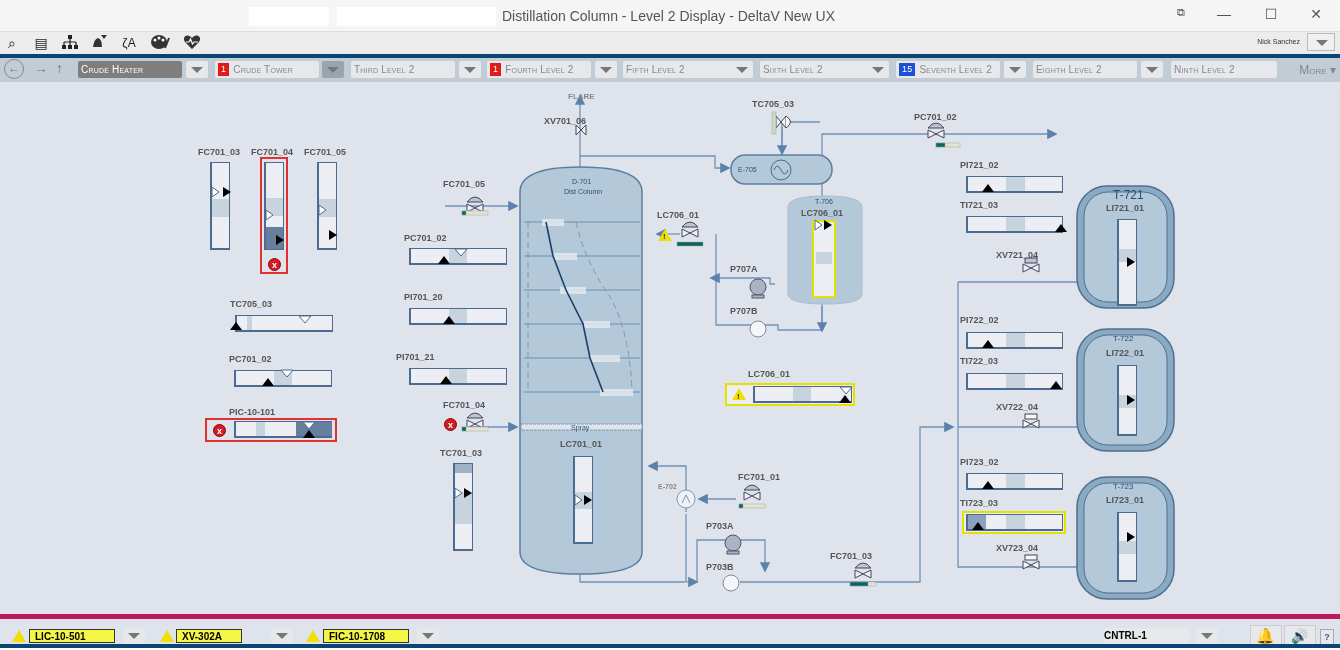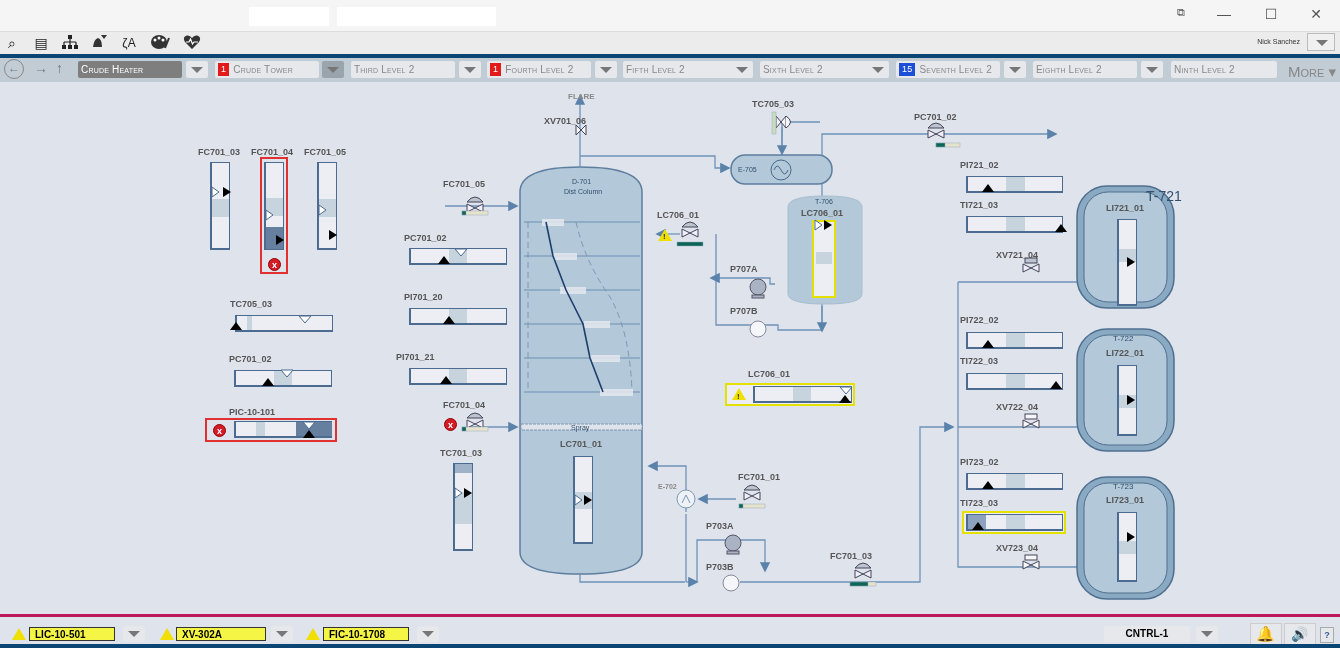--- a/index.html
+++ b/index.html
@@ -17,23 +17,23 @@
 .userdd .caret{position:absolute;left:8px;top:6px}
 .navline{position:absolute;left:0;top:54px;width:1340px;height:4px;background:#0a4573}
 .navbar{position:absolute;left:0;top:58px;width:1340px;height:24px;background:#c1ccd5}
 .navicon{position:absolute;top:2px;color:#777;font-size:14px}
 .navtab{position:absolute;top:3px;height:17px;background:#e6e8eb;border-radius:2px;font-size:10px;color:#888;line-height:17px;padding-left:3px;font-variant:small-caps;letter-spacing:0.2px;white-space:nowrap;overflow:hidden}
 .navtab.active{background:#7e7e7e;color:#fff}
 .badge{display:inline-block;color:#fff;font-size:9px;padding:0 3px;height:13px;line-height:13px;margin-right:4px;vertical-align:1px;font-variant:normal}
 .navdd{position:absolute;top:3px;width:22px;height:17px;background:#e6e8eb;border-radius:2px}
 .navdd.dark{background:#9aa4ad}
 .navdd .caret{position:absolute;left:5px;top:6px}
-.more{position:absolute;right:4px;top:5px;font-size:15px;color:#888;font-variant:small-caps}
+.more{position:absolute;right:4px;top:5px;font-size:12px;color:#888;font-variant:small-caps}
 .canvas{position:absolute;left:0;top:82px;width:1340px;height:532px;background:#dfe3ec}
-.statusbar{position:absolute;left:0;top:614px;width:1340px;height:32px;background:#dfe3ec;border-top:3px solid #be185d}
+.statusbar{position:absolute;left:0;top:614px;width:1340px;height:32px;background:#dfe3ec;border-top:5px solid #be185d}
 .alarmbox{position:absolute;top:10px;height:14px;background:#f5f546;border:1px solid #333;font-size:10px;font-weight:bold;padding-left:5px;line-height:13px}
 .alarmdd{position:absolute;top:9px;width:22px;height:16px;background:#e6e8eb;border-radius:2px}
 .alarmdd .caret{position:absolute;left:5px;top:5px}
 .bottomline{position:absolute;left:0;top:644px;width:1340px;height:4px;background:#0a4573}
 .lbl{position:absolute;font-size:9px;font-weight:bold;color:#555;white-space:nowrap}
 .lbl.light{font-weight:bold;color:#888}
 .lbl.dark{color:#30506e;font-weight:normal}
 .hbar{position:absolute;height:17px;background:#eceef3;border:2px solid #4b6b91;border-top-width:1px;border-right-width:1px}
 .vbar{position:absolute;width:20px;background:#eceef3;border:2px solid #4b6b91;border-top-width:1px;border-right-width:1px}
 .band{position:absolute;background:#c7d3dd}
@@ -42,20 +42,21 @@
 svg.pipes{position:absolute;left:0;top:0;width:1340px;height:532px}
 .err{position:absolute;width:13px;height:13px;border-radius:50%;background:#d21d28;color:#fff;font-size:9px;font-weight:bold;text-align:center;line-height:13px;border:1px solid #900}
 .warn{position:absolute;width:0;height:0;border-left:7px solid transparent;border-right:7px solid transparent;border-bottom:12px solid #f0e000}
 </style>
 </head>
 <body>
 
 <div class="titlebar">
   <div class="blank1"></div>
   <div class="blank2"></div>
+  <div class="title">Distillation Column - Level 2 Display - DeltaV New UX</div>
   <div class="winbtn" style="left:1169px;font-size:11px">⧉</div>
   <div class="winbtn" style="left:1212px">—</div>
   <div class="winbtn" style="left:1259px">☐</div>
   <div class="winbtn" style="left:1304px">✕</div>
 </div>
 
 <div class="toolbar">
   <div class="tool" style="left:2px">⌕</div>
   <div class="tool" style="left:31px">▤</div>
   <div class="tool" style="left:60px">
@@ -380,21 +381,21 @@
 
   <div class="lbl" style="left:960px;top:78px">PI721_02</div>
   <div class="hbar" style="left:966px;top:94px;width:97px">
       <div class="band" style="left:38px;width:19px;top:0;bottom:0"></div>
     </div>
   <div class="lbl" style="left:960px;top:118px">TI721_03</div>
   <div class="hbar" style="left:966px;top:134px;width:97px">
       <div class="band" style="left:38px;width:19px;top:0;bottom:0"></div>
     </div>
   <div class="lbl" style="left:996px;top:168px">XV721_04</div>
-  <div class="lbl dark" style="left:1146px;top:106px;font-size:14px">T-721</div>
+  <div class="lbl dark" style="left:1113px;top:106px;font-size:12px">T-721</div>
   <div class="lbl" style="left:1106px;top:121px">LI721_01</div>
   <div class="vbar" style="left:1117px;top:137px;height:87px">
       <div class="band" style="left:0;right:0;top:29px;height:13px"></div>
     </div>
 
   <div class="lbl" style="left:960px;top:233px">PI722_02</div>
   <div class="hbar" style="left:966px;top:250px;width:97px">
       <div class="band" style="left:38px;width:19px;top:0;bottom:0"></div>
     </div>
   <div class="lbl" style="left:960px;top:274px">TI722_03</div>
@@ -470,31 +471,31 @@
   </svg>
 </div>
 
 <div class="statusbar">
   <div class="warn" style="left:12px;top:11px"></div>
   <div class="alarmbox" style="left:29px;width:86px">LIC-10-501</div>
   <div class="alarmdd" style="left:123px">
       <span class="caret"></span>
     </div>
   <div class="warn" style="left:160px;top:11px"></div>
-  <div class="alarmbox" style="left:176px;width:90px">XV-302A</div>
+  <div class="alarmbox" style="left:176px;width:66px">XV-302A</div>
   <div class="alarmdd" style="left:271px">
       <span class="caret"></span>
     </div>
   <div class="warn" style="left:306px;top:11px"></div>
   <div class="alarmbox" style="left:323px;width:86px">FIC-10-1708</div>
   <div class="alarmdd" style="left:417px">
       <span class="caret"></span>
     </div>
 
-  <div style="position:absolute;left:1104px;top:9px;width:86px;height:16px;background:#e6e8eb;border-radius:2px;font-size:10px;font-weight:bold;text-align:center;line-height:16px">CNTRL-1</div>
+  <div style="position:absolute;left:1104px;top:9px;width:86px;height:16px;background:#e6e8eb;border-radius:2px;font-size:10px;font-weight:bold;line-height:16px">CNTRL-1</div>
   <div class="alarmdd" style="left:1196px">
       <span class="caret"></span>
     </div>
   <div style="position:absolute;left:1250px;top:6px;width:32px;height:22px;background:#e6e8eb;border:1px solid #ccc;text-align:center;font-size:15px;line-height:20px;color:#e0a800">🔔</div>
   <div style="position:absolute;left:1284px;top:6px;width:32px;height:22px;background:#e6e8eb;border:1px solid #ccc;text-align:center;font-size:14px;line-height:20px;color:#c89000">🔊</div>
   <div style="position:absolute;left:1320px;top:10px;width:14px;height:16px;background:#e6e8eb;border:1px solid #aaa;text-align:center;font-size:9px;font-weight:bold;color:#3a5a9a;line-height:14px">?</div>
 </div>
 <div class="bottomline"></div>
 
 </body></html>

